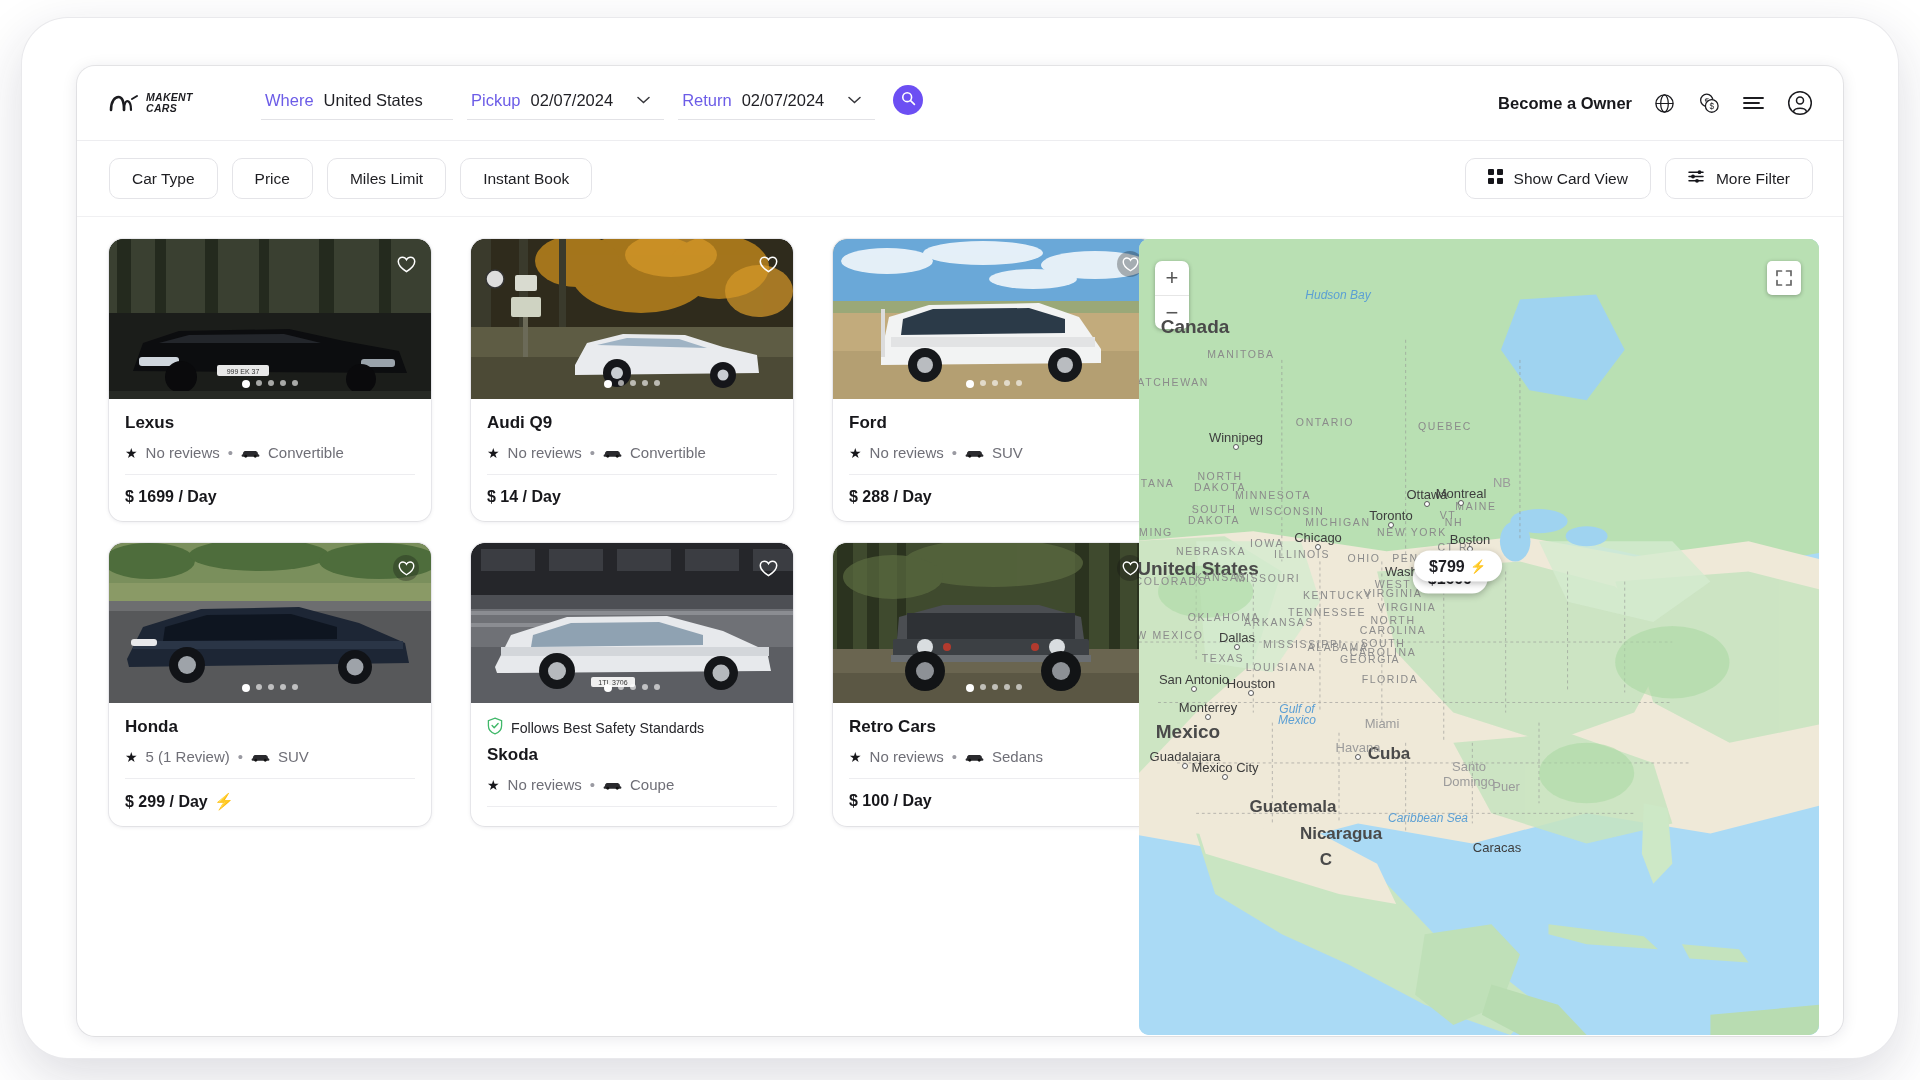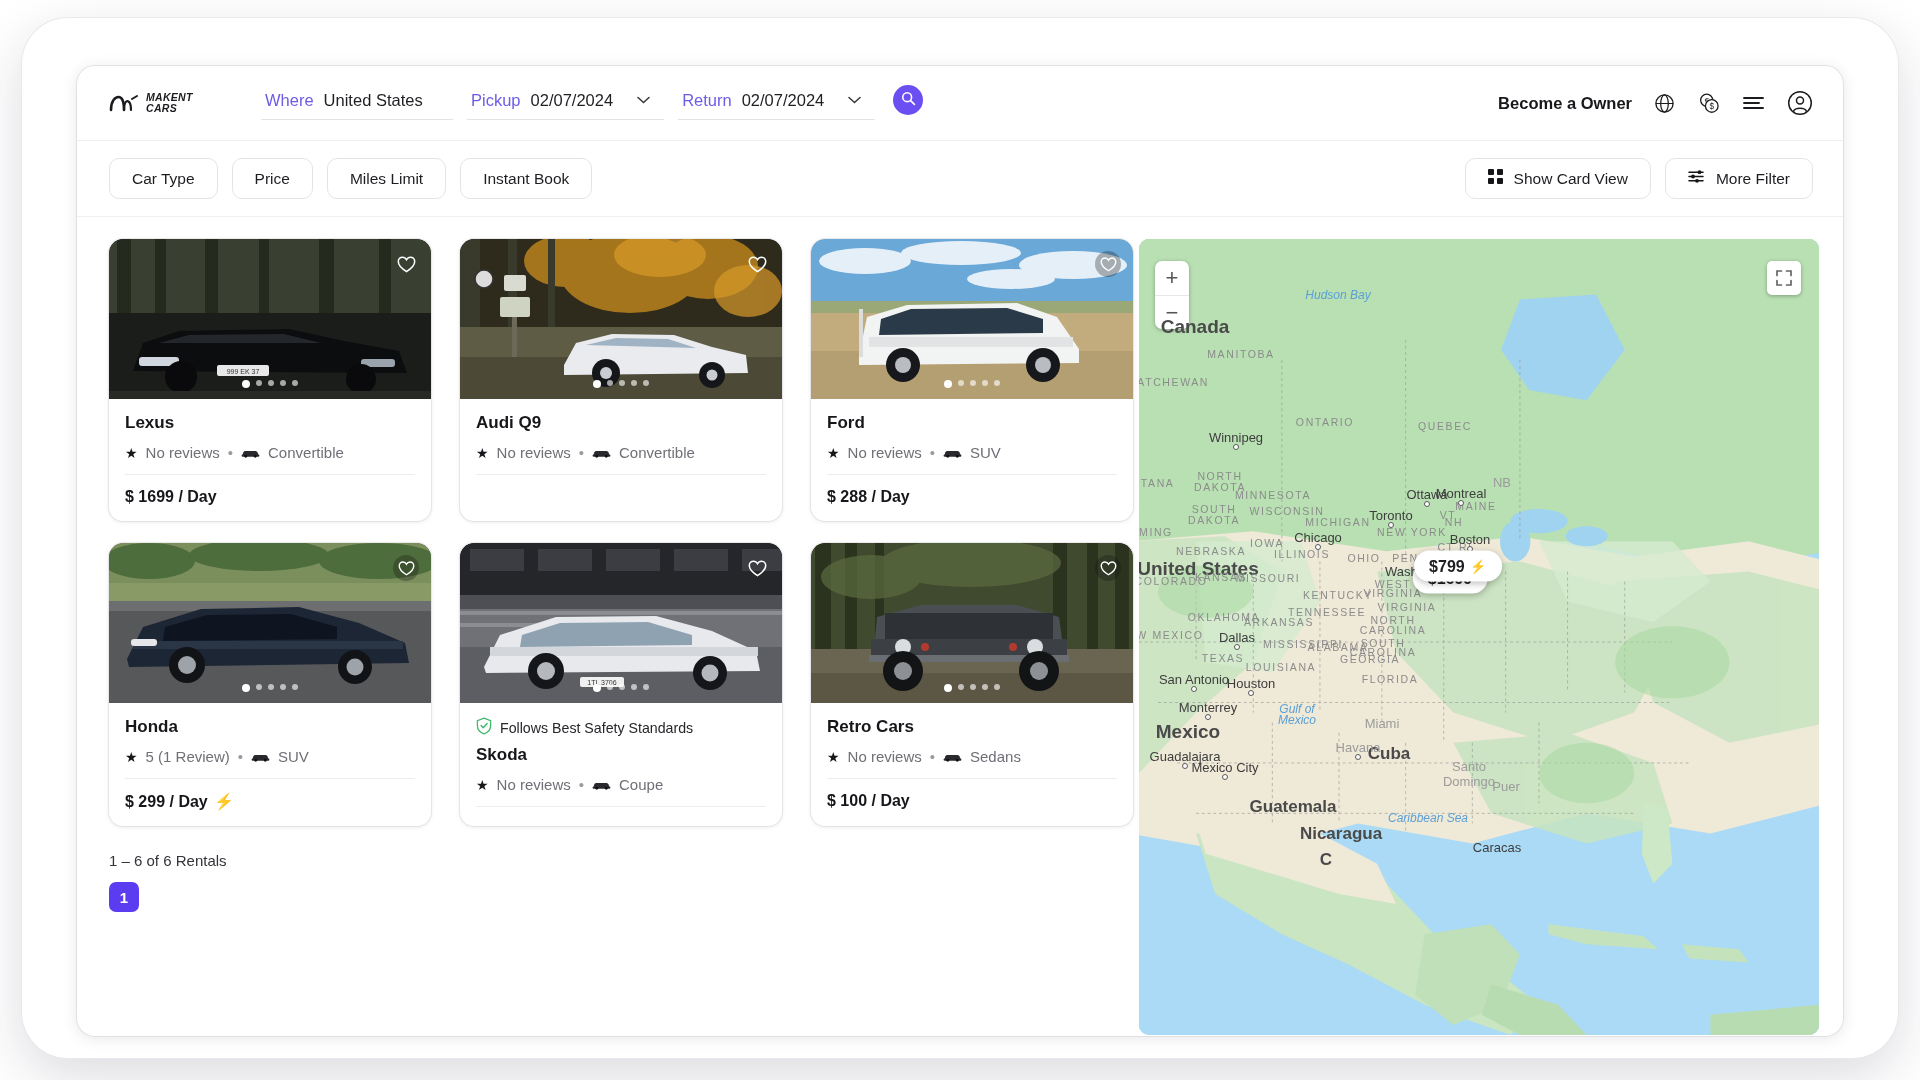--- a/index.html
+++ b/index.html
@@ -93,21 +93,21 @@
   .chip.wide { gap: 11px; font-weight: 500; }
 
   
   .body { display: flex; height: 818px; }
   .results {
     width: 1062px; padding: 22px 28px 0 32px;
     position: relative;
   }
   .grid {
     display: grid; grid-template-columns: repeat(3, 322px);
-    gap: 22px 29px;
+    gap: 22px 40px;
   }
   .card {
     border-radius: 14px; background: #fff;
     box-shadow: 0 1px 4px rgba(20,20,45,.10), 0 0 0 1px #f0f0f2;
     overflow: hidden; cursor: pointer;
   }
   .card-img {
     position: relative; height: 160px; overflow: hidden;
     border-radius: 14px 14px 0 0;
   }
@@ -447,20 +447,23 @@
                 <span class="sep">•</span>
                 <span>
                   <svg width="19" height="11" viewBox="0 0 20 11">
                       <path d="M1.5 8.5 L2.4 5.4 C2.7 4.4 3.6 3.8 4.6 3.8 L15 3.8 C16 3.8 16.9 4.4 17.3 5.3 L18.5 8.5 Z" fill="#2a2a2e"></path>
                       <rect x="0.6" y="7.6" width="18.8" height="2.4" rx="1.2" fill="#2a2a2e"></rect>
                       <circle cx="5" cy="9.4" r="1.5" fill="#111"></circle>
                       <circle cx="15" cy="9.4" r="1.5" fill="#111"></circle>
                     </svg>
                 </span>
                 <span>Convertible</span>
+              </div>
+              <div class="price">
+                <span>$ 14 / Day</span>
               </div>
             </div>
           </div>
 
           <div class="card">
             <div class="card-img">
               <svg width="322" height="160" viewBox="0 0 322 160" preserveAspectRatio="none">
                 <rect width="322" height="160" fill="#c9b487"></rect>
                 <rect width="322" height="66" fill="#6aa8d8"></rect>
                 <g fill="#ffffff" opacity=".82">
@@ -710,24 +713,20 @@
                 <span>Sedans</span>
               </div>
               <div class="price">
                 <span>$ 100 / Day</span>
               </div>
             </div>
           </div>
 
         </div>
 
-        <div class="pager">
-          <div class="pager-count">1 – 6 of 6 Rentals</div>
-          <div class="pager-btn">1</div>
-        </div>
       </div>
 
       <div class="map-wrap">
         <svg class="map-svg" viewBox="0 0 714 790" preserveAspectRatio="none">
           <rect width="714" height="790" fill="#aadaf5"></rect>
 
           <path d="M-10 -10 L724 -10 L724 120 L640 140 L560 120 L470 150 L380 120 L300 150 L200 130 L100 160 L-10 150 Z" fill="#b6ddb0"></path>
           <path d="M-10 60 L724 60 L724 250 L640 270 L520 250 L420 280 L300 260 L180 280 L60 265 L-10 290 Z" fill="#b8dfb2"></path>
           <path d="M-10 -10 L724 -10 L724 310 L600 330 L460 300 L330 330 L190 310 L60 335 L-10 320 Z" fill="#b9e0b3"></path>
 

